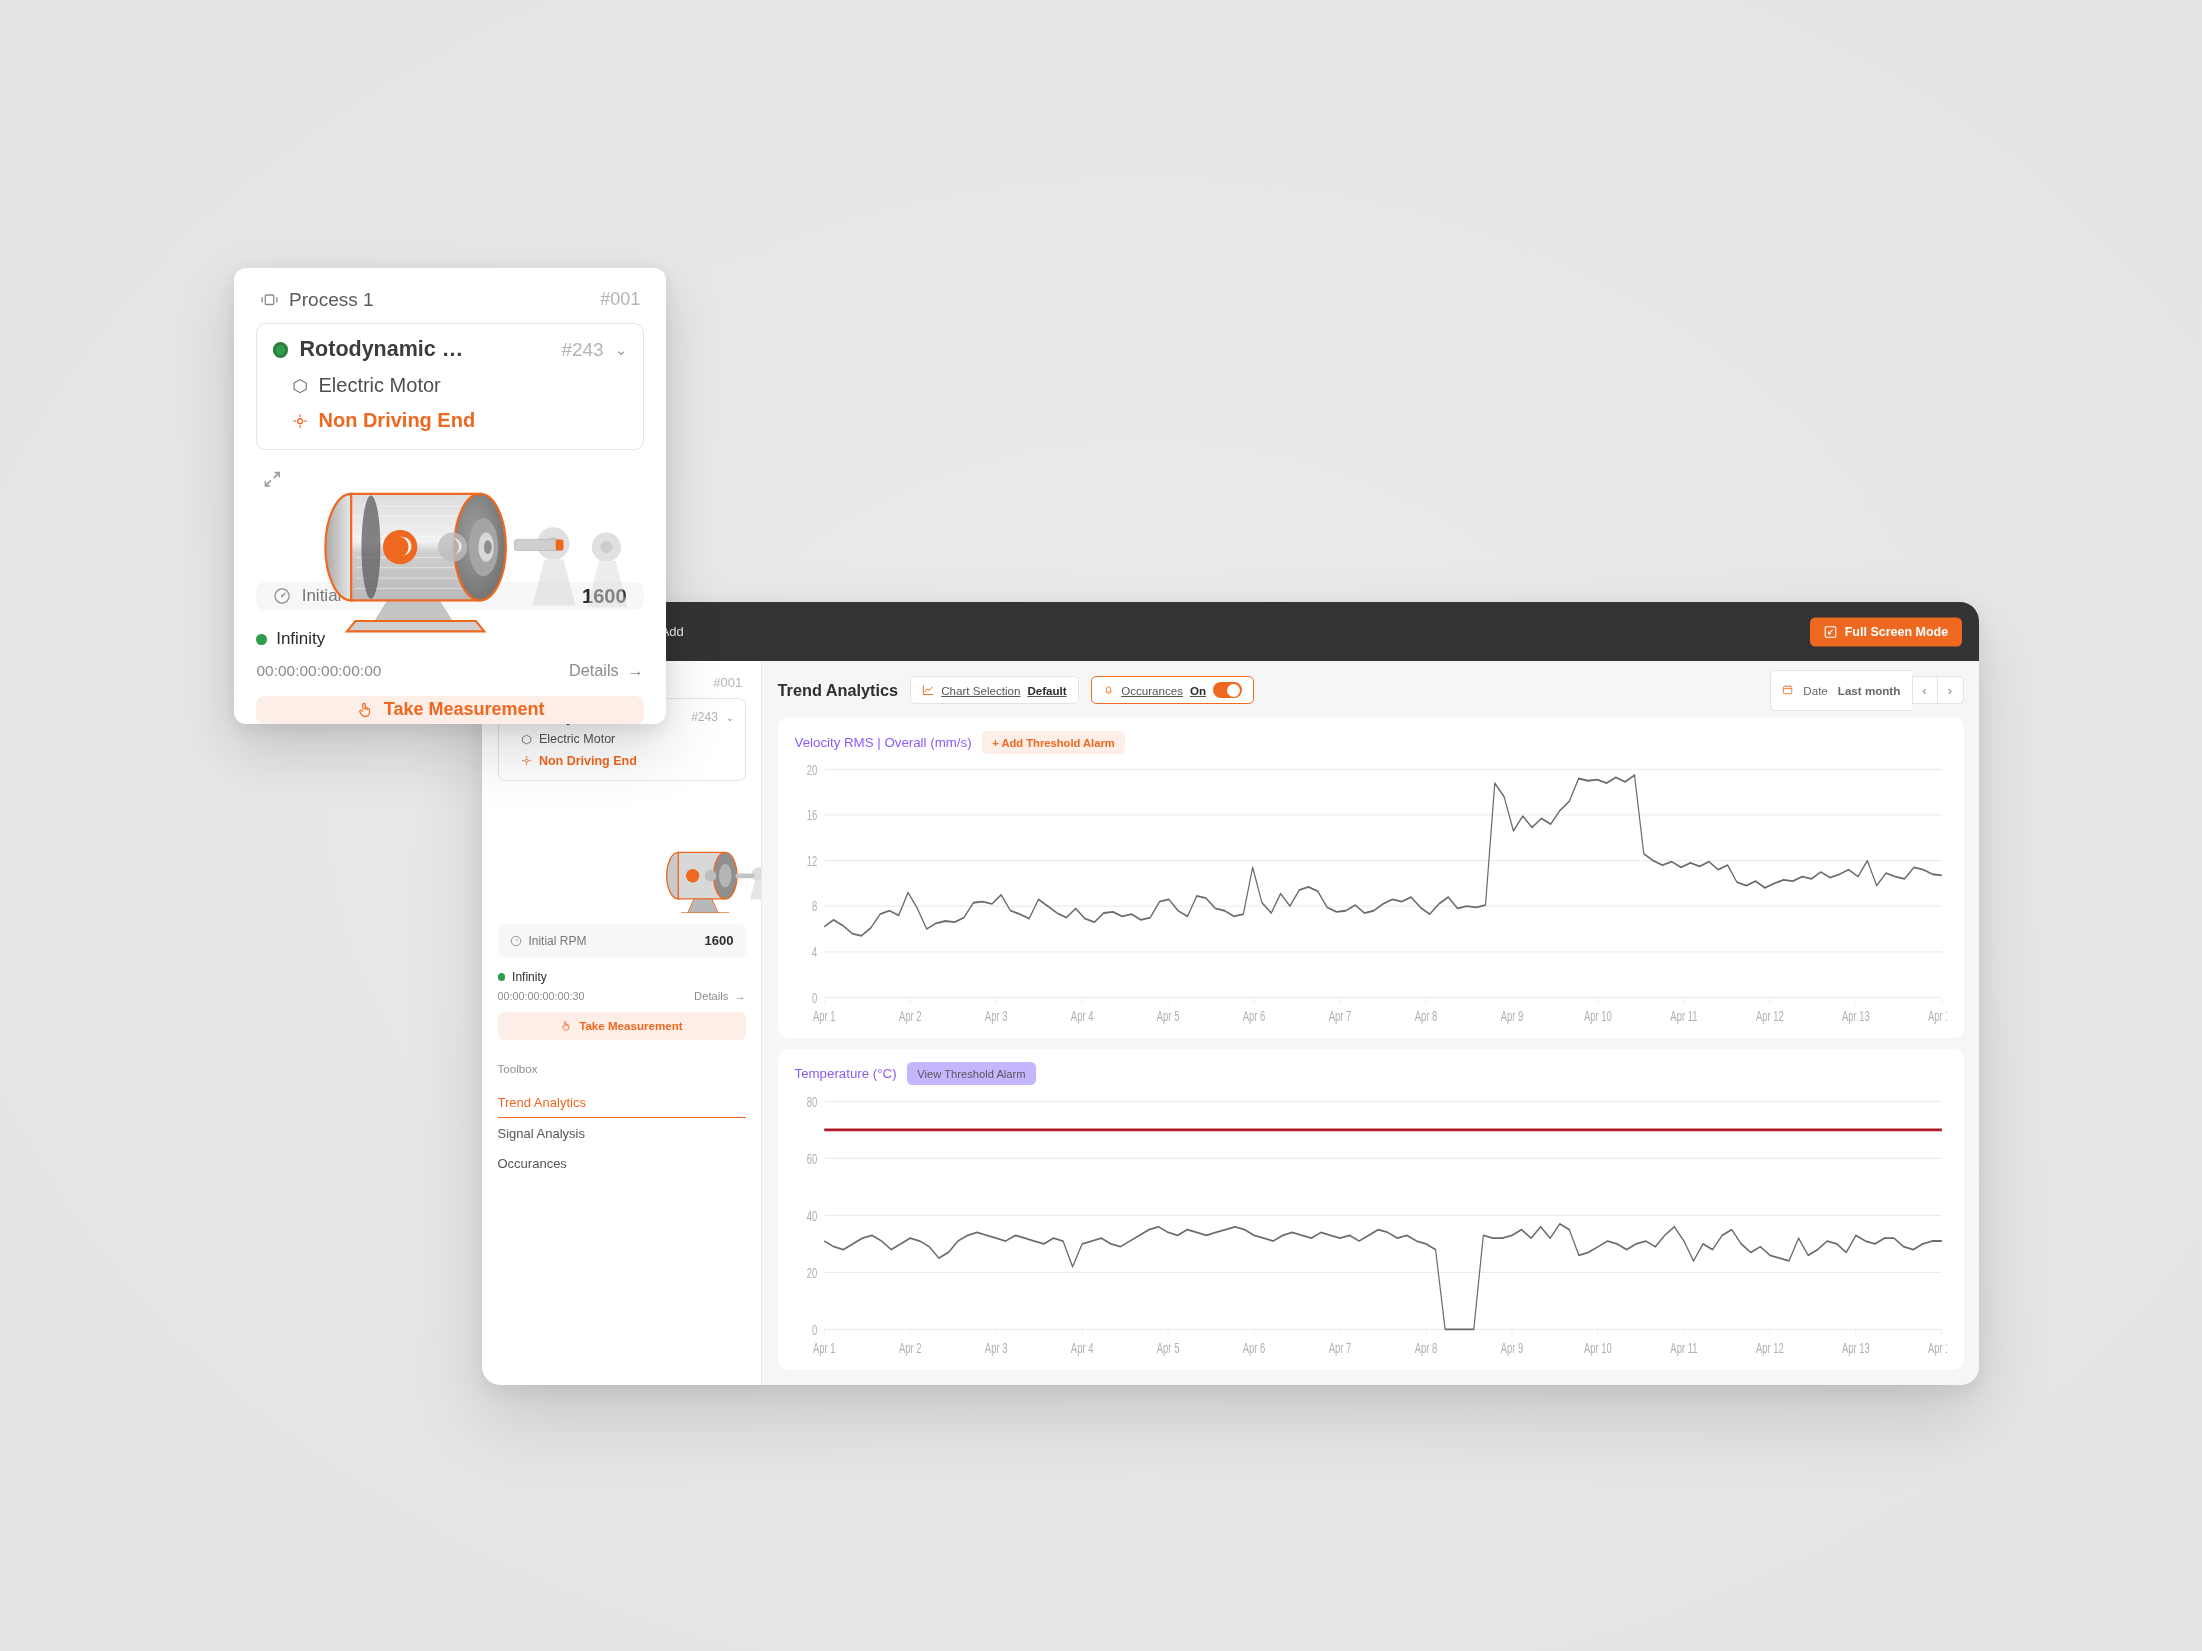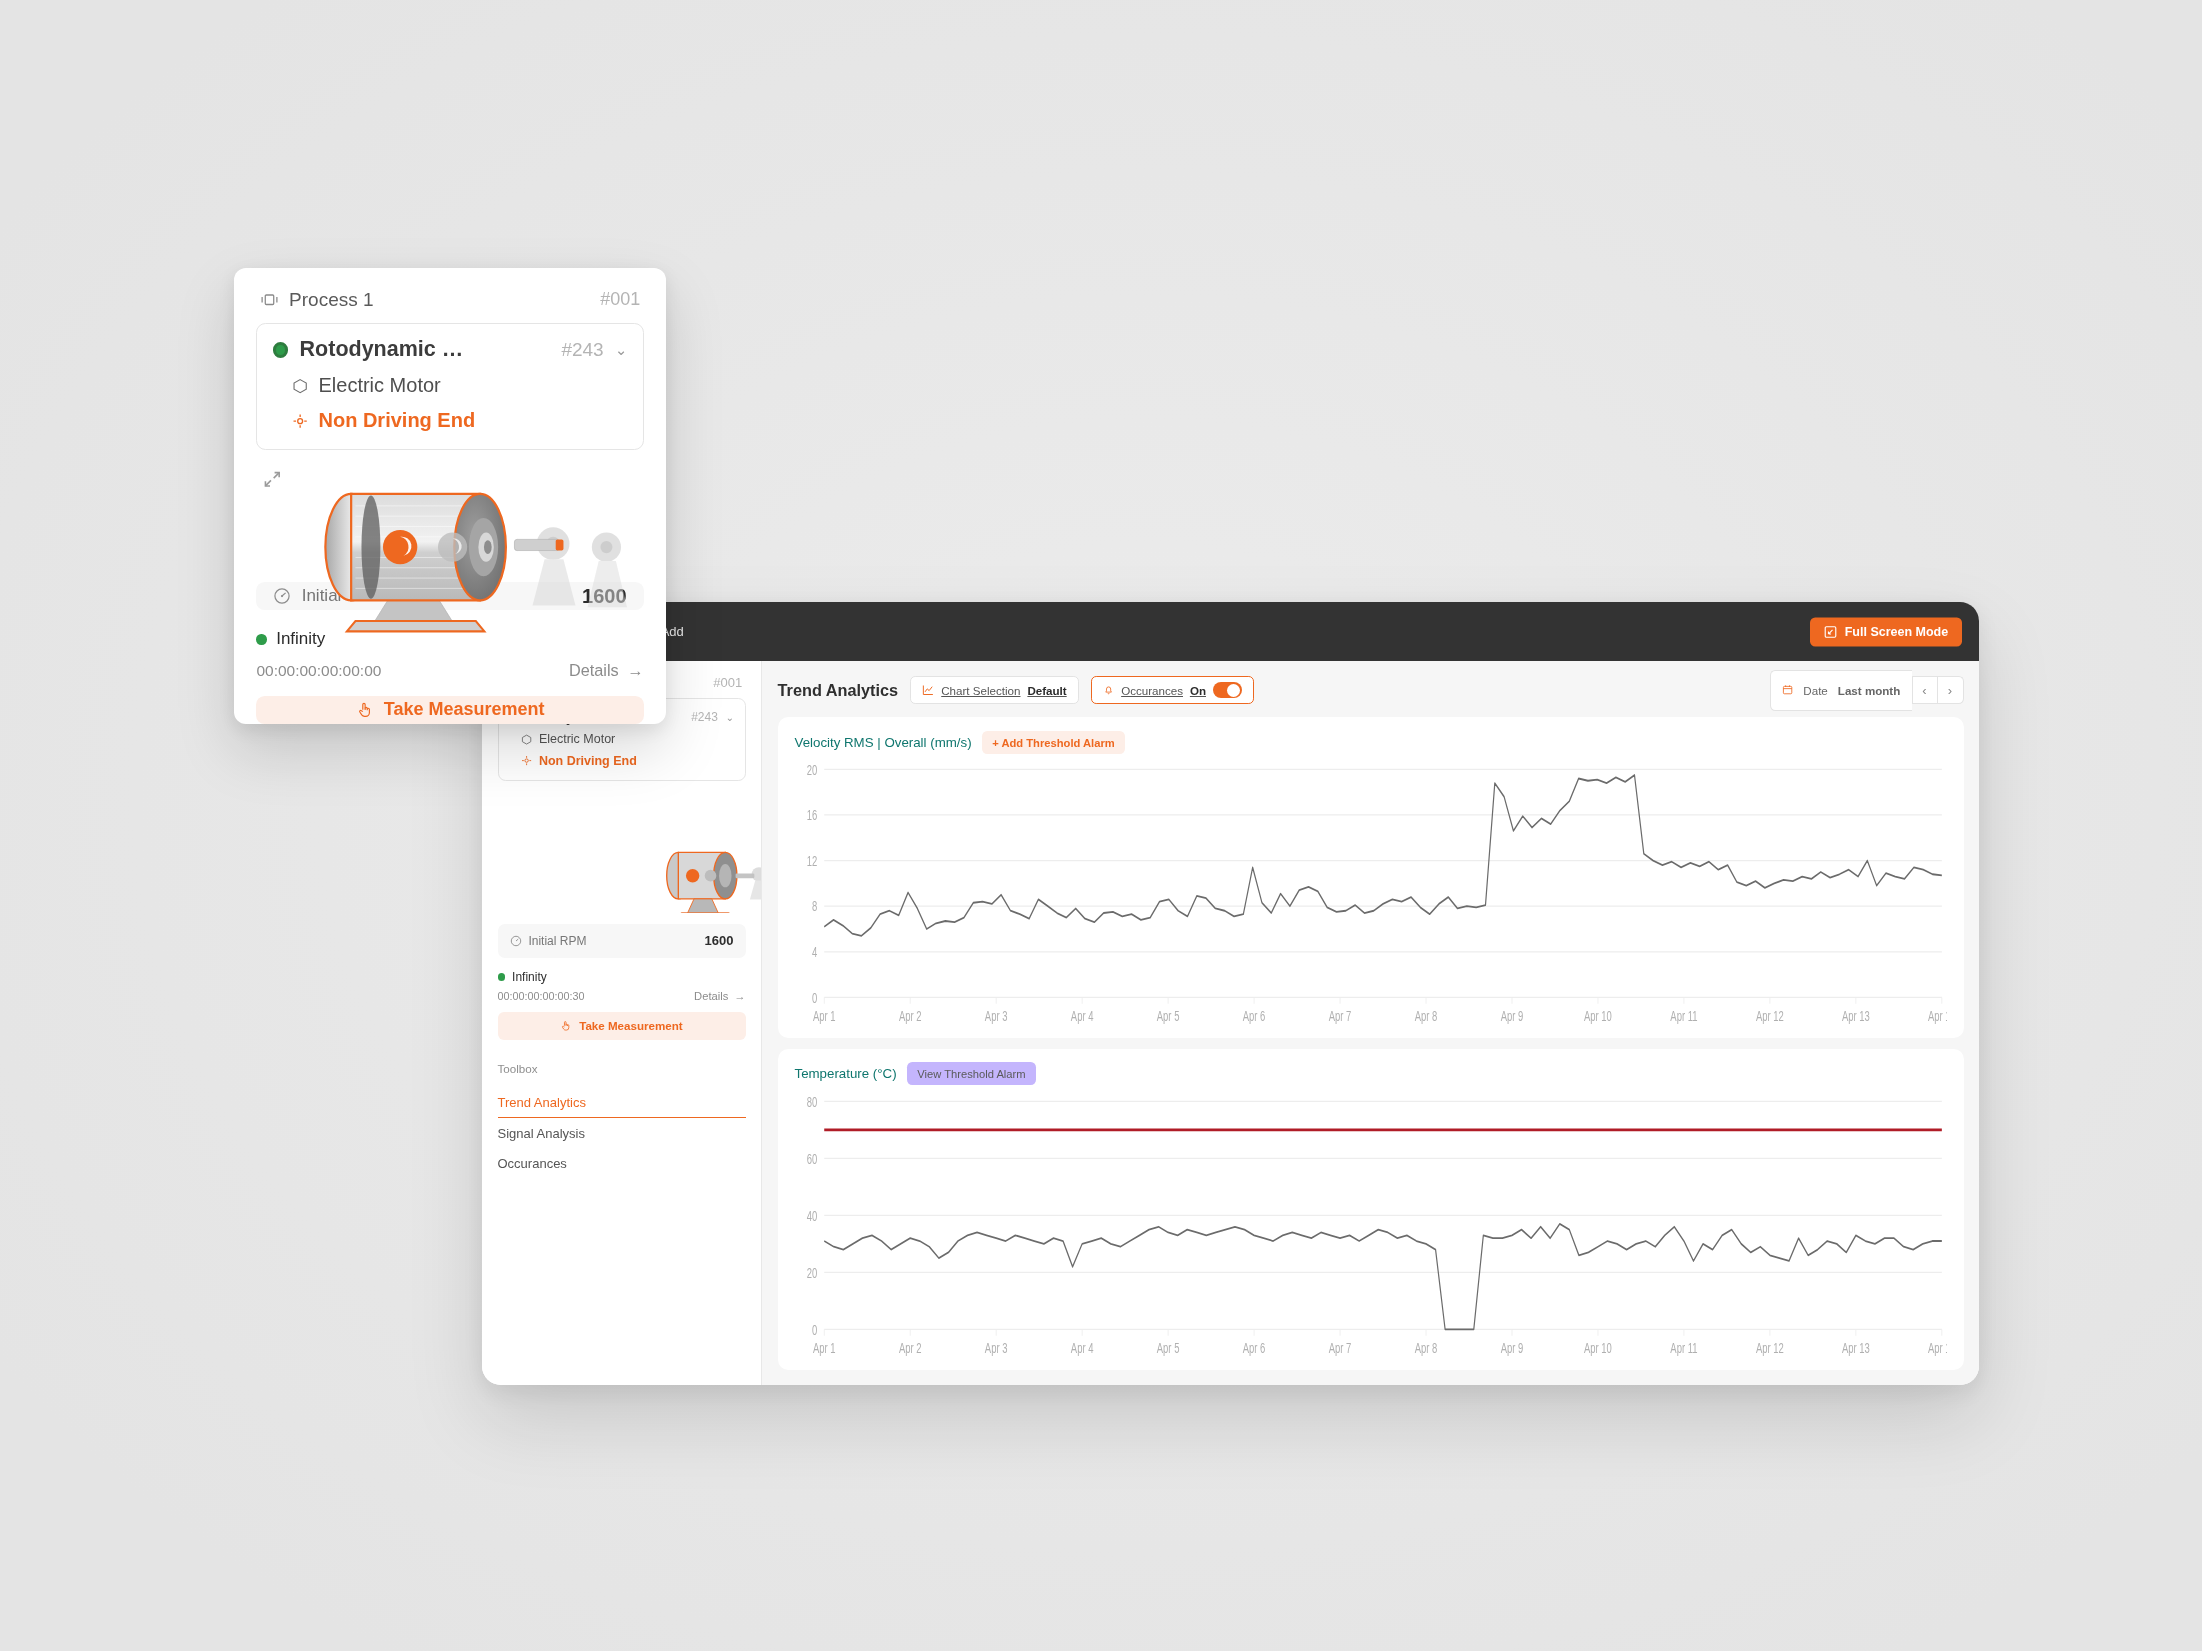--- a/index.html
+++ b/index.html
@@ -111,21 +111,21 @@
                background: #fff; border: 0.9px solid #e3e3e3; border-right: none;
                border-radius: 5.2px 0 0 5.2px; font-size: 11.6px; color: #666; cursor: pointer; }
   .nav-btn { width: 26px; height: 27.5px; background: #fff; border: 0.9px solid #e3e3e3;
              display: flex; align-items: center; justify-content: center;
              color: #888; font-size: 13px; cursor: pointer; }
   .nav-btn.last { border-radius: 0 5.2px 5.2px 0; border-left: none; }
 
   .chart-card { background: #fff; border-radius: 10.3px; padding: 13.8px 17px 6.9px;
                 flex: 1; display: flex; flex-direction: column; min-height: 0; }
   .chart-head { display: flex; align-items: center; gap: 10.3px; margin-bottom: 5.2px; flex: 0 0 auto; }
-  .chart-title { font-size: 13.3px; color: #0f766e; }
+  .chart-title { font-size: 13.3px; color: #8b5cf6; }
   .alarm-btn { background: #fdeee7; color: #ee6820; border: none; border-radius: 5.2px;
                height: 23px; padding: 0 10.3px; font-size: 11.2px; font-weight: bold;
                font-family: inherit; cursor: pointer; }
   .alarm-btn.grey { background: #c4b5fd; color: #5a5a5a; font-weight: normal; }
   .plot { flex: 1; min-height: 0; }
   .plot svg { width: 100%; height: 100%; display: block; }
   .gl { stroke: #ededed; stroke-width: 1; }
   .tick { fill: #b0b0b0; font-size: 11px; font-family: "Liberation Sans", sans-serif; }
   .series { fill: none; stroke: #6b6b6b; stroke-width: 1.4; stroke-linejoin: round; }
   .thresh { stroke: #b01c27; stroke-width: 2; }

